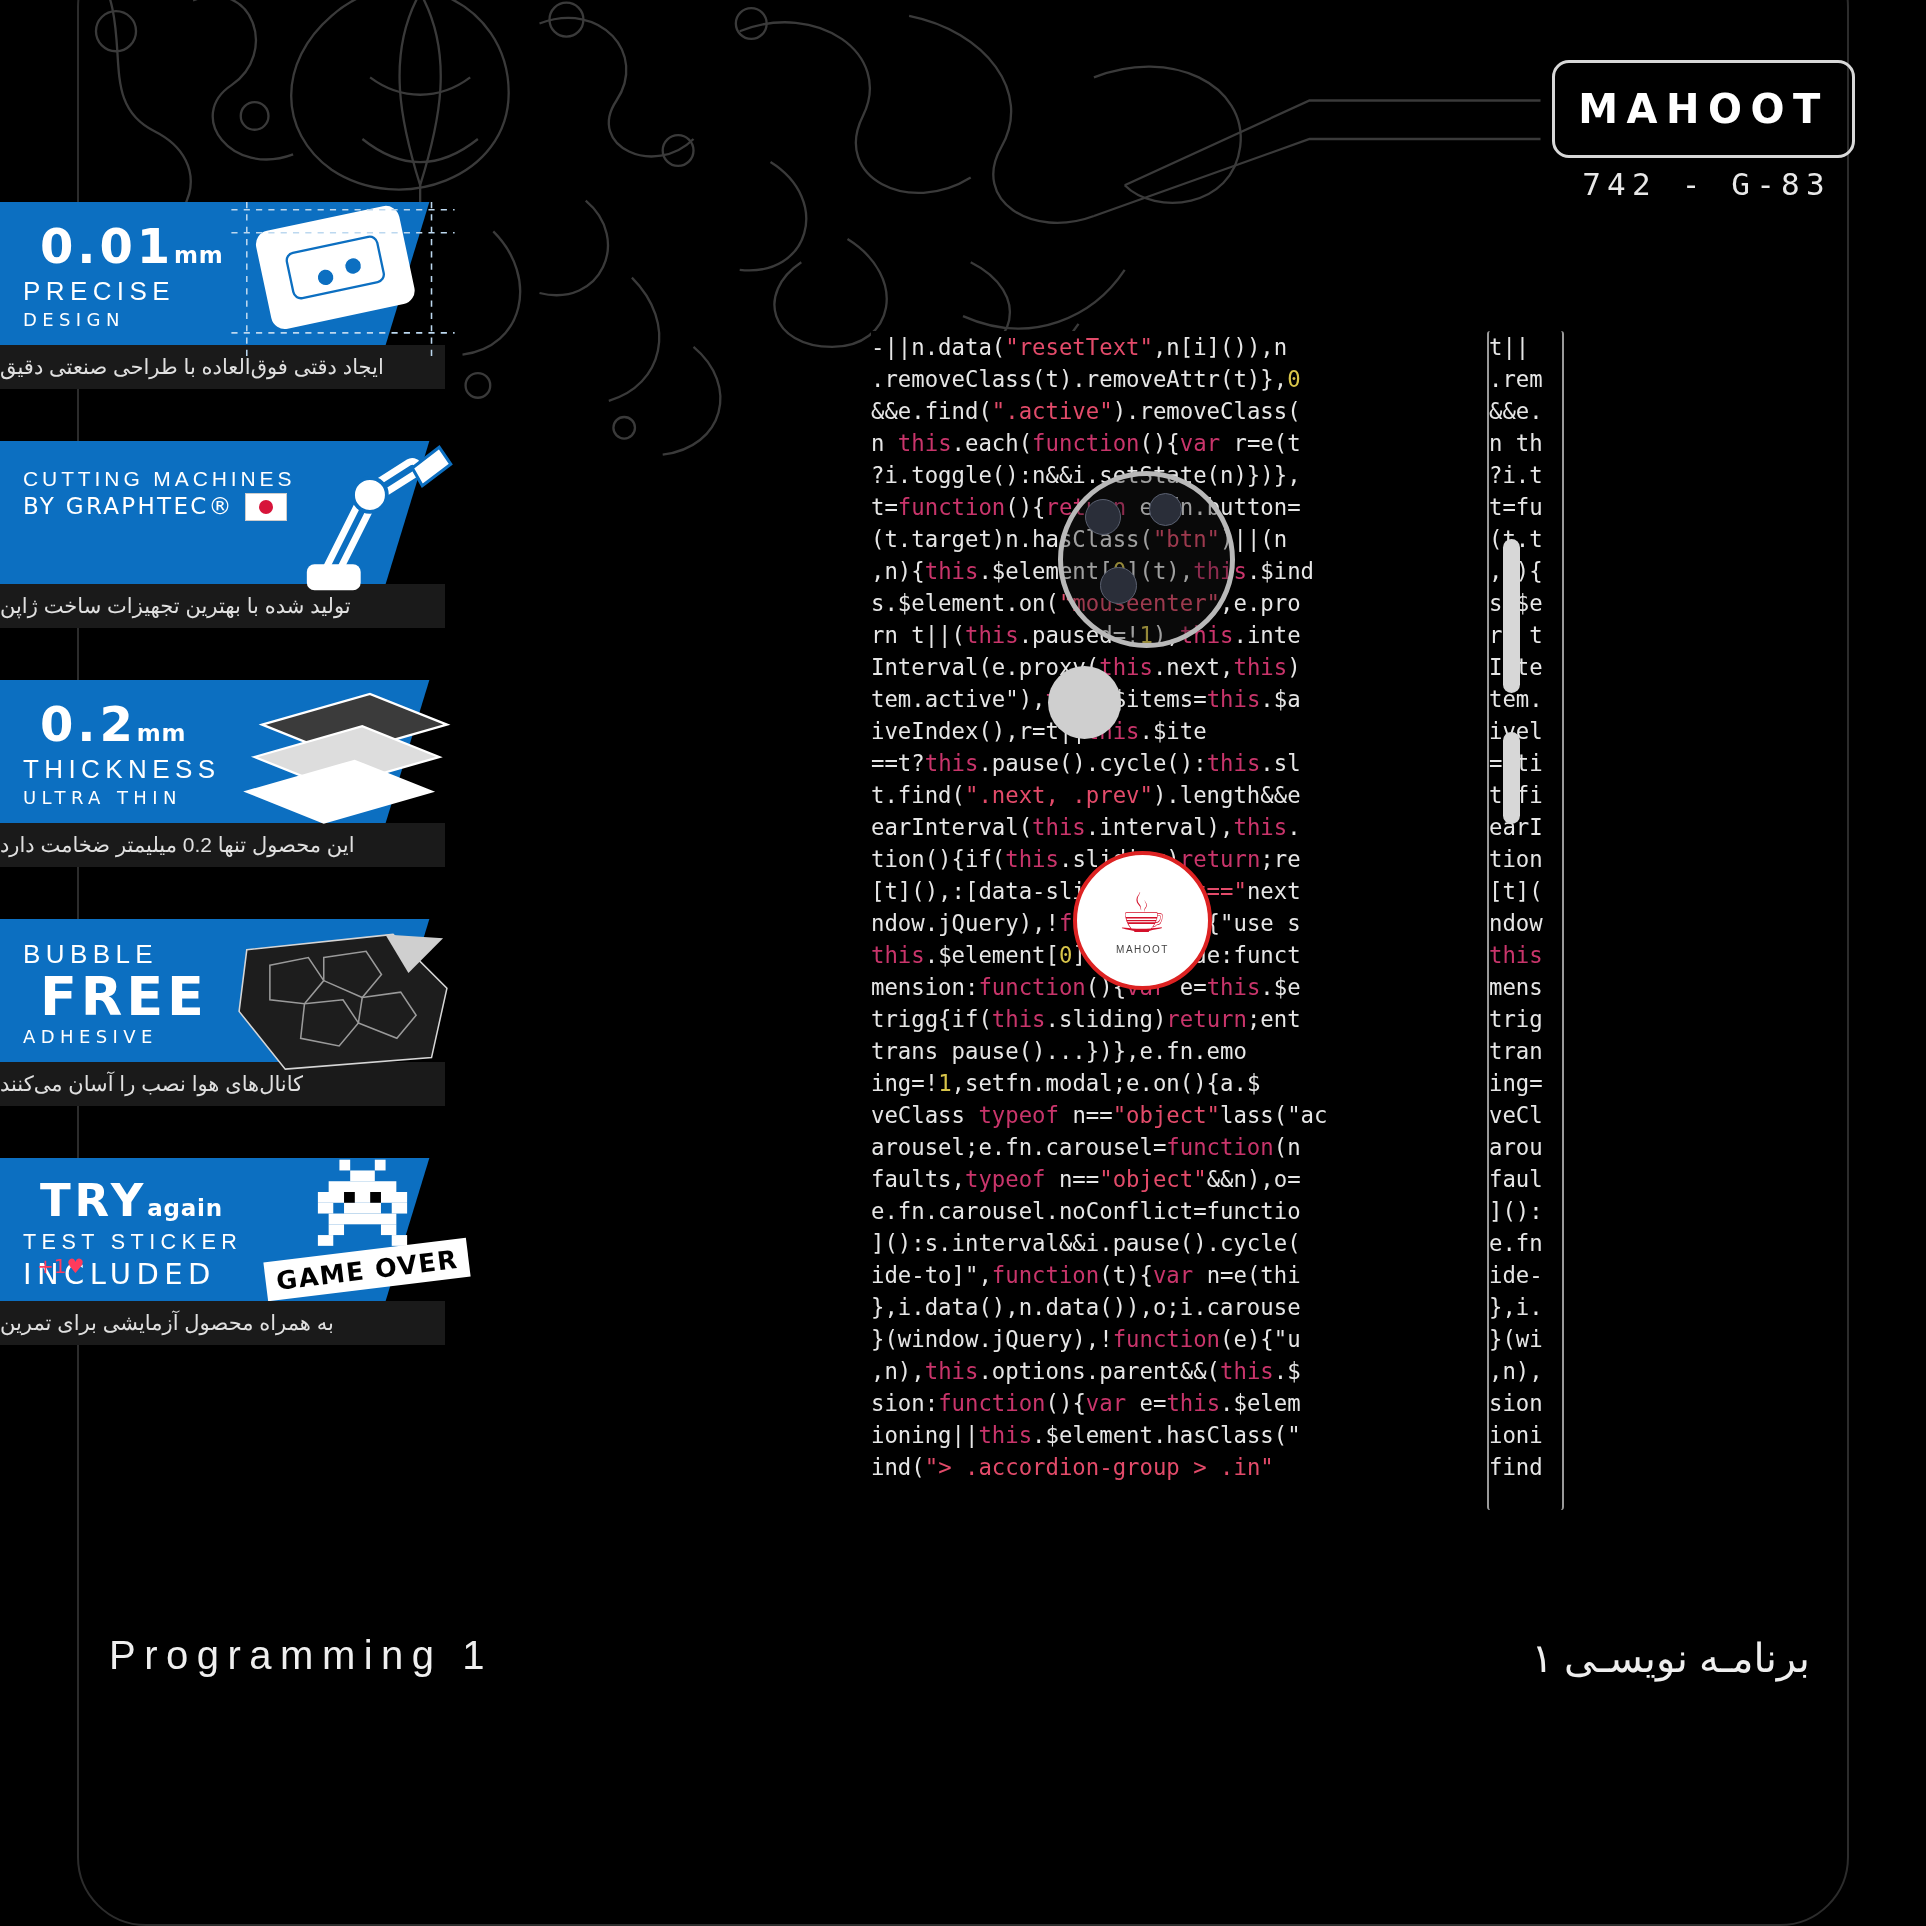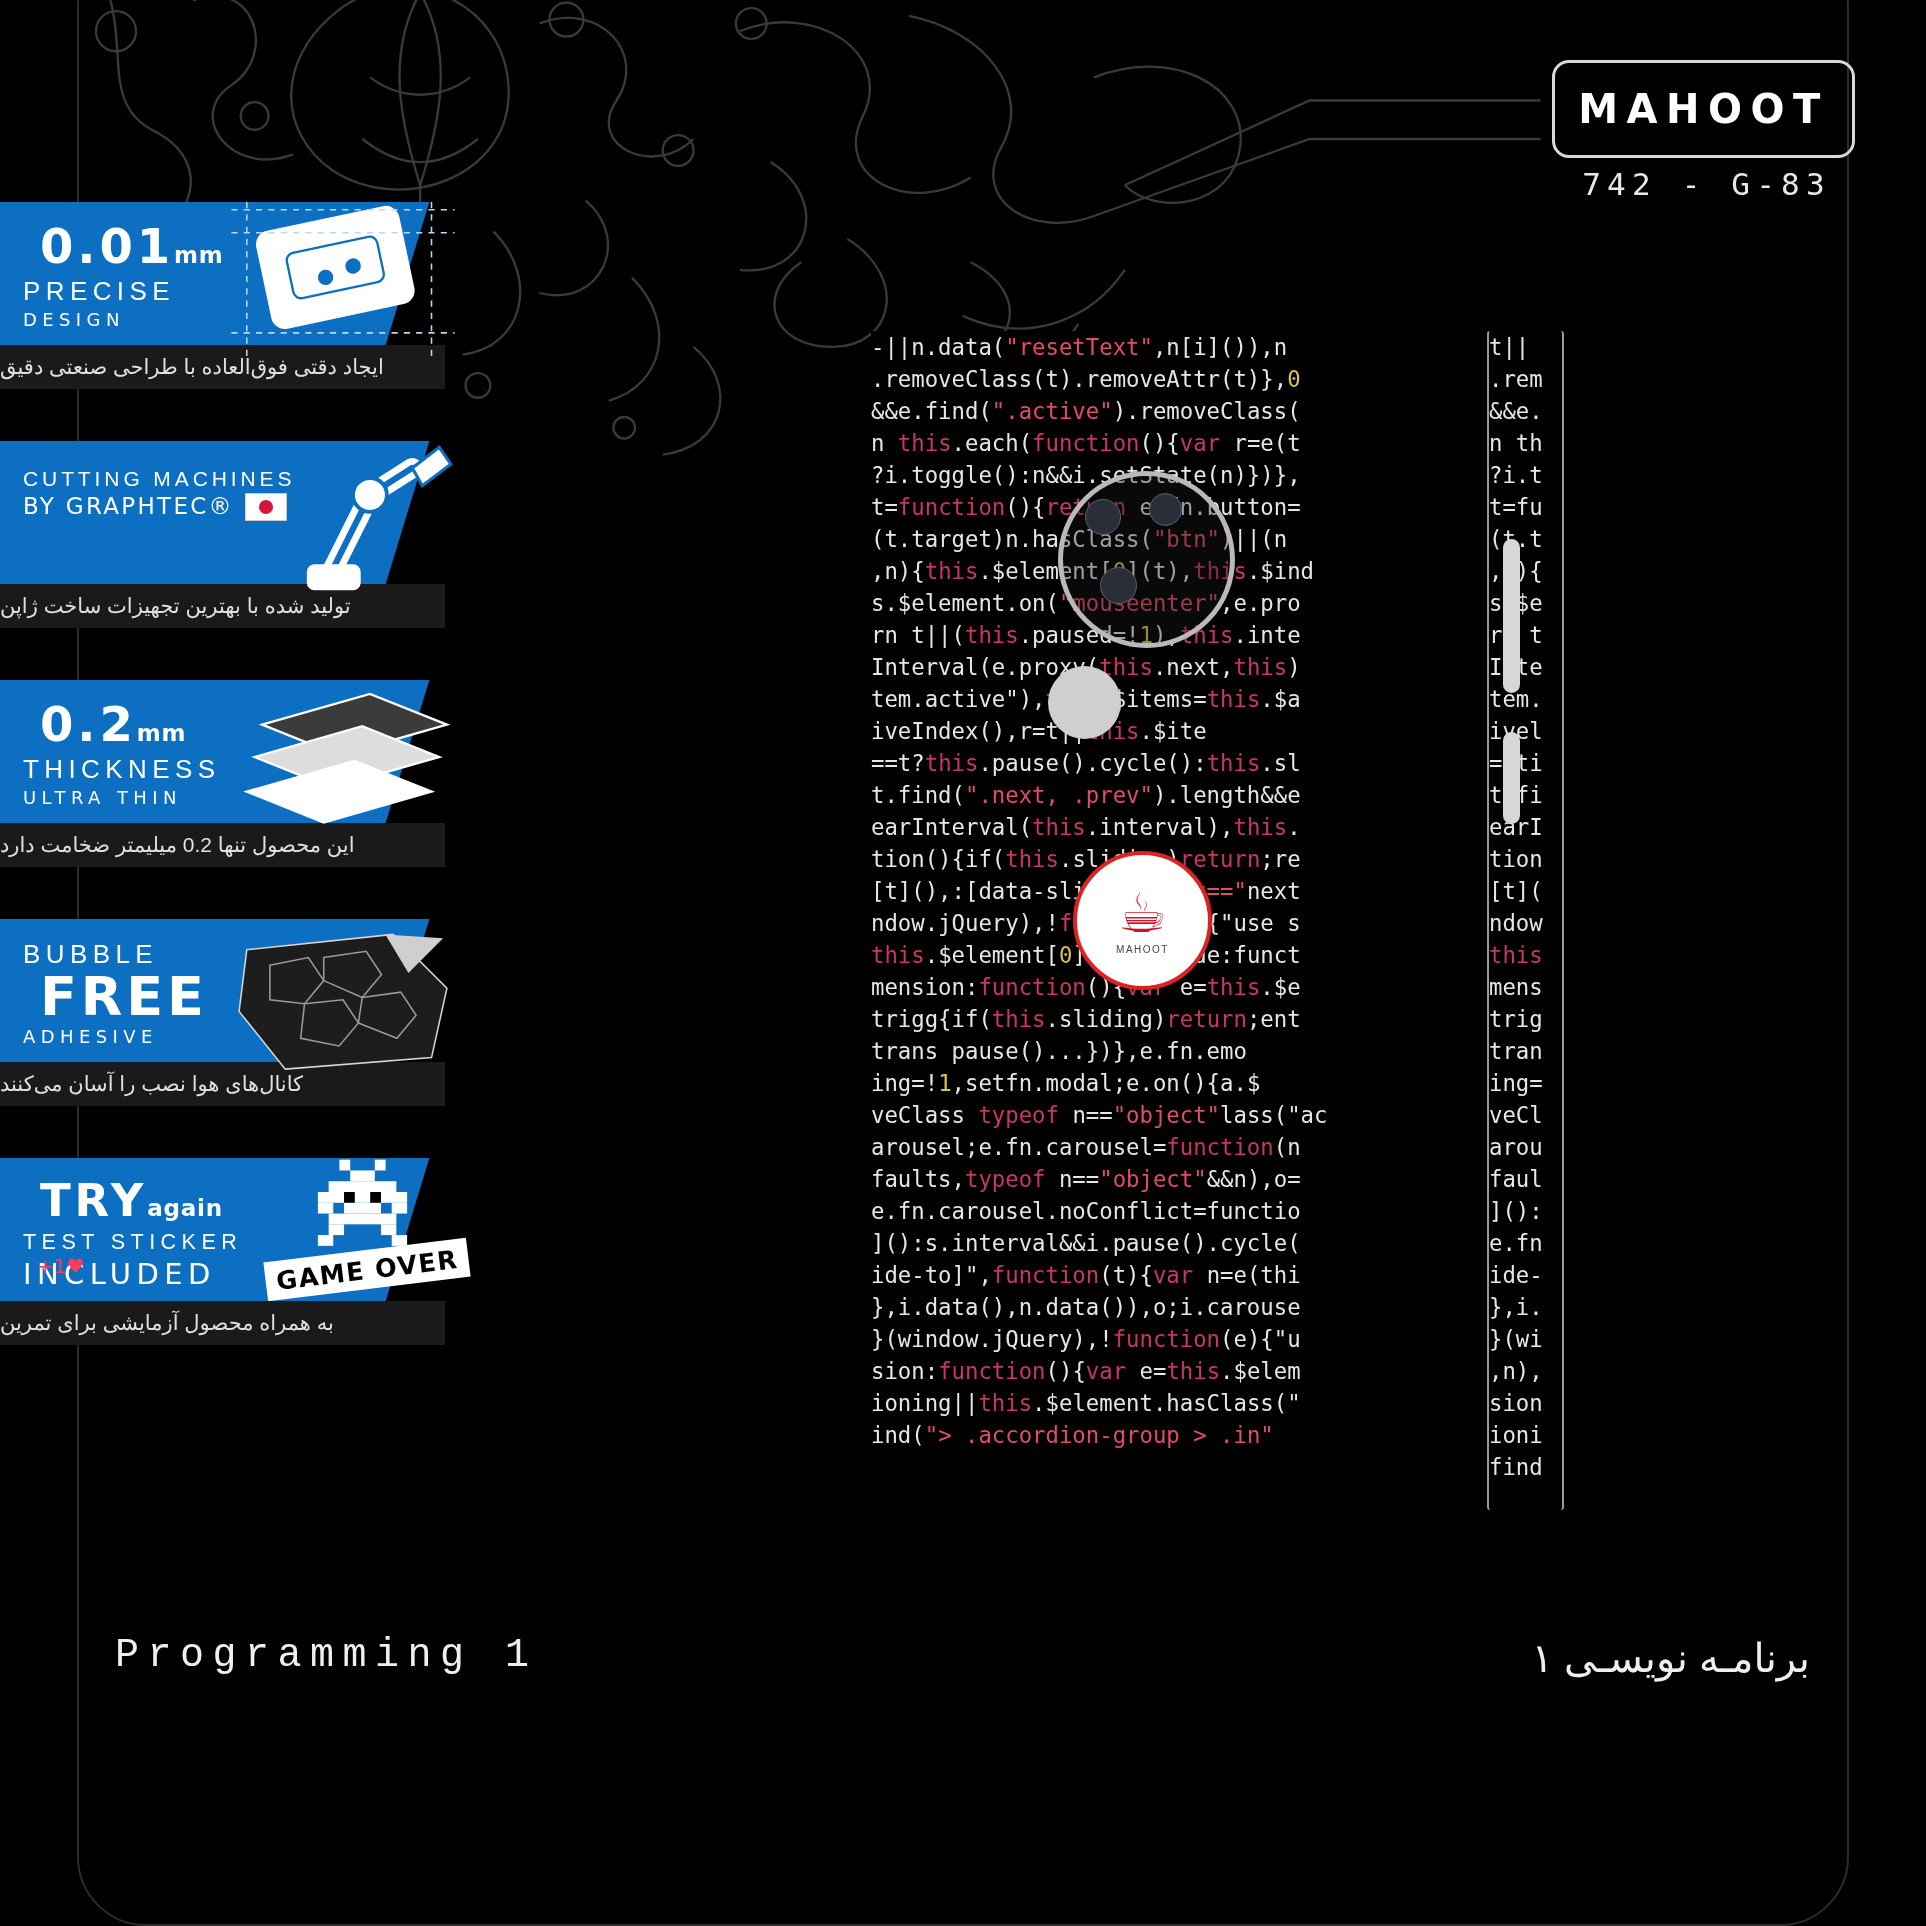--- a/index.html
+++ b/index.html
@@ -281,26 +281,26 @@
   .logo-sticker .lbl {
     font-size: 10px;
     letter-spacing: 1.5px;
     color: #444;
     margin-top: 3.1px;
   }
 
   
   .footer-left {
     position: absolute;
-    left: 115px;
+    left: 109px;
     bottom: 248px;
     font-size: 40px;
     letter-spacing: 8.5px;
     color: #efefef;
-    font-family: Liberation Mono, monospace;
+    font-family: Liberation Sans, sans-serif;
   }
   .footer-right {
     position: absolute;
     right: 116px;
     bottom: 245px;
     font-size: 40px;
     letter-spacing: 4.6px;
     color: #efefef;
     direction: rtl;
   }
@@ -511,20 +511,21 @@
       <div class="code-line">trans pause()...})},e.fn.emo</div>
       <div class="code-line">ing=!<span class="tk-num">1</span>,setfn.modal;e.on(){a.$</div>
       <div class="code-line">veClass <span class="tk-kw">typeof</span> n==<span class="tk-str">"object"</span>lass("ac</div>
       <div class="code-line">arousel;e.fn.carousel=<span class="tk-kw">function</span>(n</div>
       <div class="code-line">faults,<span class="tk-kw">typeof</span> n==<span class="tk-str">"object"</span>&amp;&amp;n),o=</div>
       <div class="code-line">e.fn.carousel.noConflict=functio</div>
       <div class="code-line">]():s.interval&amp;&amp;i.pause().cycle(</div>
       <div class="code-line">ide-to]",<span class="tk-kw">function</span>(t){<span class="tk-kw">var</span> n=e(thi</div>
       <div class="code-line">},i.data(),n.data()),o;i.carouse</div>
       <div class="code-line">}(window.jQuery),!<span class="tk-kw">function</span>(e){"u</div>
+      <div class="code-line">,n),<span class="tk-kw">this</span>.options.parent&amp;&amp;(<span class="tk-kw">this</span>.$</div>
       <div class="code-line">sion:<span class="tk-kw">function</span>(){<span class="tk-kw">var</span> e=<span class="tk-kw">this</span>.$elem</div>
       <div class="code-line">ioning||<span class="tk-kw">this</span>.$element.hasClass("</div>
       <div class="code-line">ind(<span class="tk-str">"&gt; .accordion-group &gt; .in"</span></div>
     </div>
   <div class="camera-ring">
     <div class="cam-dot" style="left:21.6px;top:23px;width:34px;height:34px;"></div>
     <div class="cam-dot" style="left:86px;top:17px;width:31px;height:31px;"></div>
     <div class="cam-dot" style="left:37px;top:91px;width:35px;height:35px;"></div>
   </div>
   <div class="flash-dot"></div>

